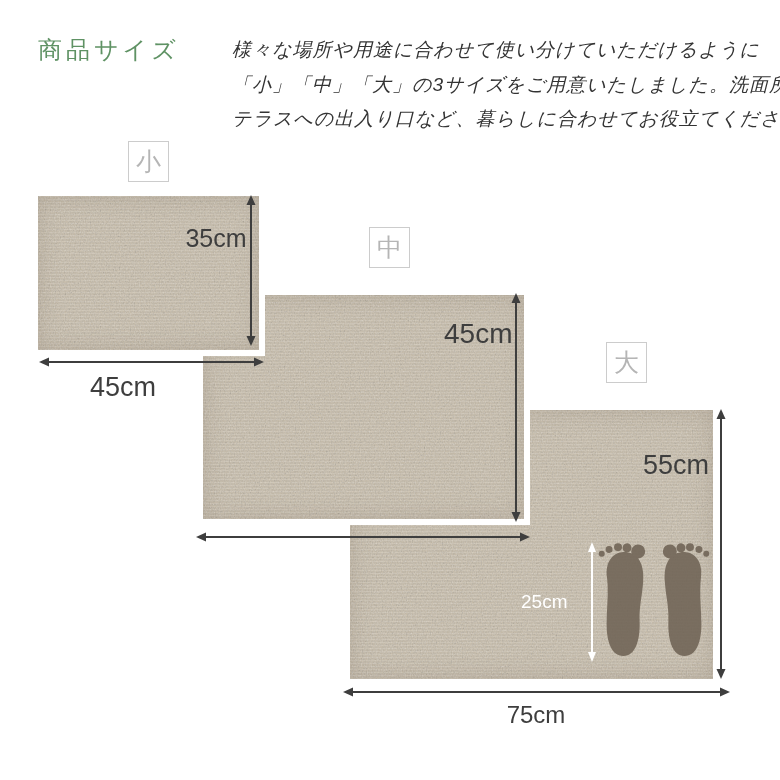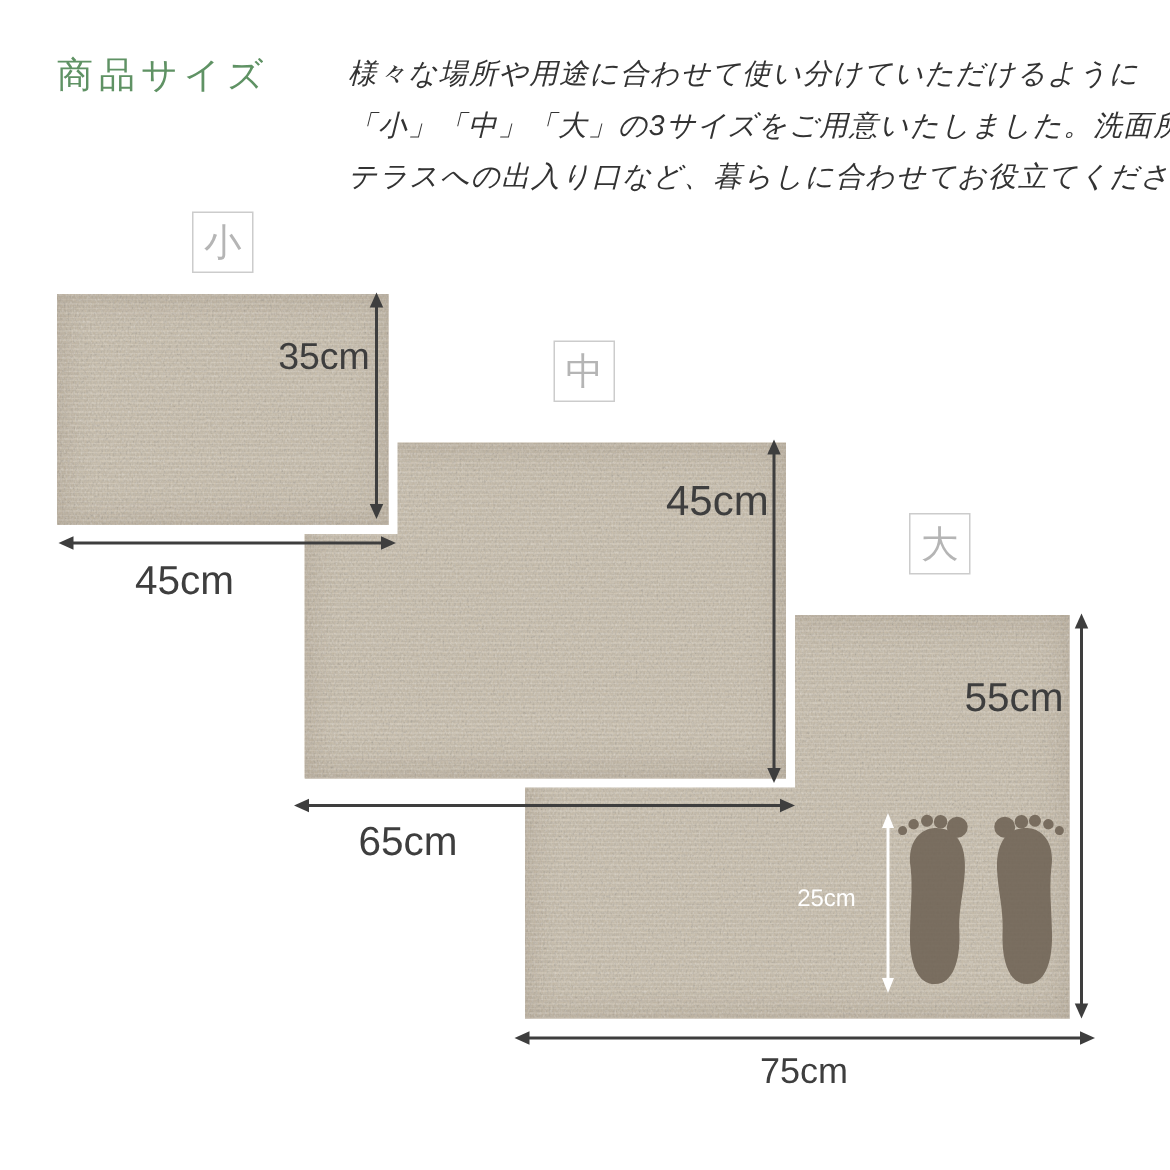--- a/index.html
+++ b/index.html
@@ -43,21 +43,21 @@
   
   .meas{
     position:absolute;z-index:6;color:#3e3e3e;font-weight:400;white-space:nowrap;
   }
   #lab-35{left:176px;top:224px;width:80px;text-align:center;font-size:25px;}
   #lab-45s{left:78px;top:372px;width:90px;text-align:center;font-size:27px;}
   #lab-45m{left:444px;top:318px;font-size:28px;}
   #lab-65{left:227px;top:546px;width:90px;text-align:center;font-size:27px;}
   #lab-55{left:642px;top:450px;width:68px;text-align:center;font-size:27px;}
   #lab-75{left:491px;top:701px;width:90px;text-align:center;font-size:24px;}
-  #lab-25{left:521px;top:591px;width:60px;text-align:center;font-size:16px;color:#ffffff;font-weight:500;}
+  #lab-25{left:521px;top:591px;width:60px;text-align:left;font-size:19px;color:#ffffff;font-weight:500;}
   #footprints{position:absolute;left:596px;top:540px;z-index:4;}
 </style>
 </head>
 <body>
 
 <div id="canvas">
 
   <svg width="0" height="0" style="position:absolute" aria-hidden="true">
     <defs>
       <filter id="grain" x="0" y="0" width="100%" height="100%">
@@ -153,18 +153,17 @@
   </svg>
   <svg class="arrow" style="left:586px;top:542px;" width="12" height="120">
     <line x1="6" y1="7" x2="6" y2="113" stroke="#ffffff" stroke-width="2"></line>
     <polygon points="6,0 10,10 2,10" fill="#ffffff"></polygon>
     <polygon points="6,120 10,110 2,110" fill="#ffffff"></polygon>
   </svg>
 
   <div class="meas" id="lab-35">35cm</div>
   <div class="meas" id="lab-45s">45cm</div>
   <div class="meas" id="lab-45m">45cm</div>
-  <div class="meas" id="lab-65">65cm</div>
   <div class="meas" id="lab-55">55cm</div>
   <div class="meas" id="lab-75">75cm</div>
   <div class="meas" id="lab-25">25cm</div>
 
 </div>
 
 </body></html>

